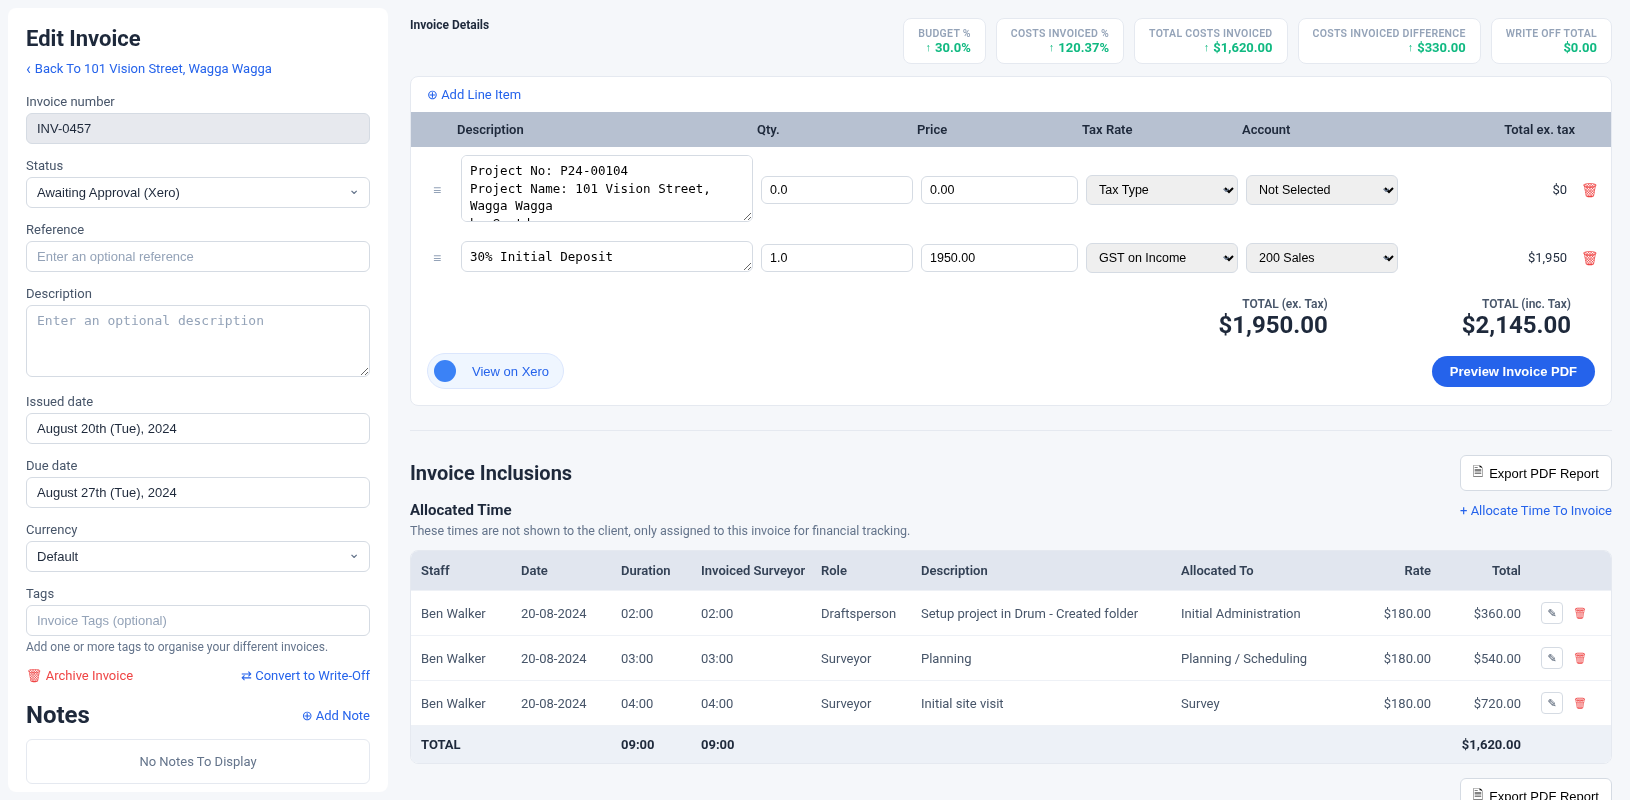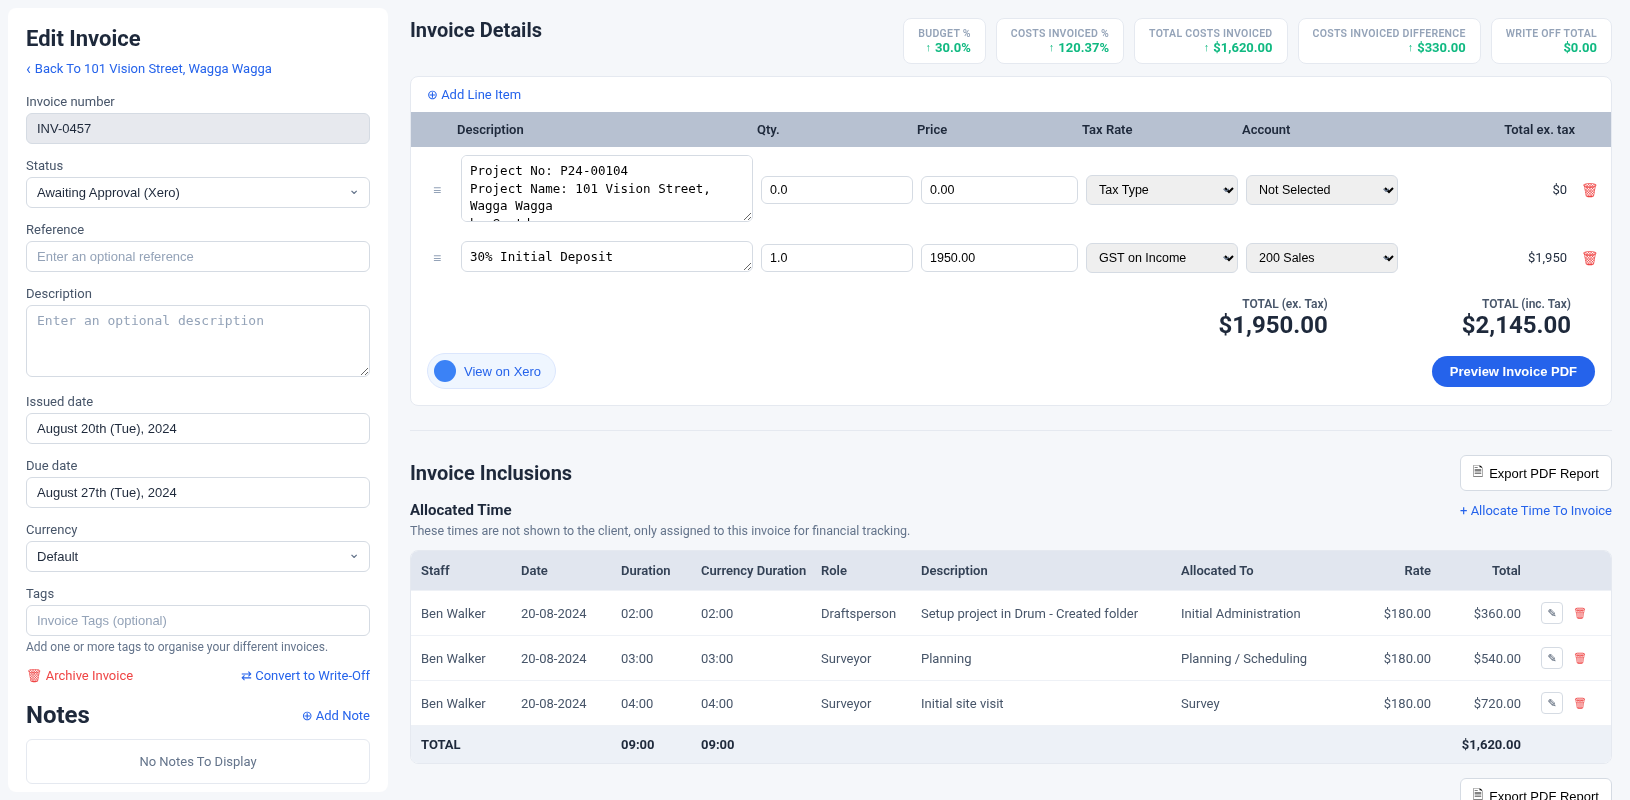--- a/index.html
+++ b/index.html
@@ -135,21 +135,21 @@
 }
 
 
 .top-row {
   display: flex;
   align-items: flex-start;
   justify-content: space-between;
   margin-bottom: 12px;
 }
 .top-row h2 {
-  font-size: 20px;
+  font-size: 12px;
   font-weight: 700;
 }
 .cards {
   display: flex;
   gap: 10px;
 }
 .card {
   background: #fff;
   border: 1px solid #e5e9f0;
   border-radius: 8px;
@@ -256,21 +256,21 @@
 
 .actions-bar {
   display: flex;
   justify-content: space-between;
   align-items: center;
   padding: 0 16px 16px 16px;
 }
 .xero-btn {
   display: inline-flex;
   align-items: center;
-  gap: 8px;
+  gap: 16px;
   background: #eff6ff;
   border: 1px solid #dbe6fd;
   color: #2563eb;
   border-radius: 999px;
   padding: 6px 14px 6px 6px;
   font-size: 13px;
   font-weight: 500;
   cursor: pointer;
 }
 .xero-circle {
@@ -567,21 +567,21 @@
     <h3>Allocated Time</h3>
     <a href="#" class="alloc-link">+ <span>Allocate Time To Invoice</span></a>
   </div>
   <div class="alloc-sub">These times are not shown to the client, only assigned to this invoice for financial tracking.</div>
 
   <div class="inc-table">
     <div class="inc-header">
       <div>Staff</div>
       <div>Date</div>
       <div>Duration</div>
-      <div>Currency Duration</div>
+      <div>Invoiced Surveyor</div>
       <div>Role</div>
       <div>Description</div>
       <div>Allocated To</div>
       <div class="right">Rate</div>
       <div class="right">Total</div>
       <div></div>
     </div>
 
     <div class="inc-row">
       <div>Ben Walker</div>

